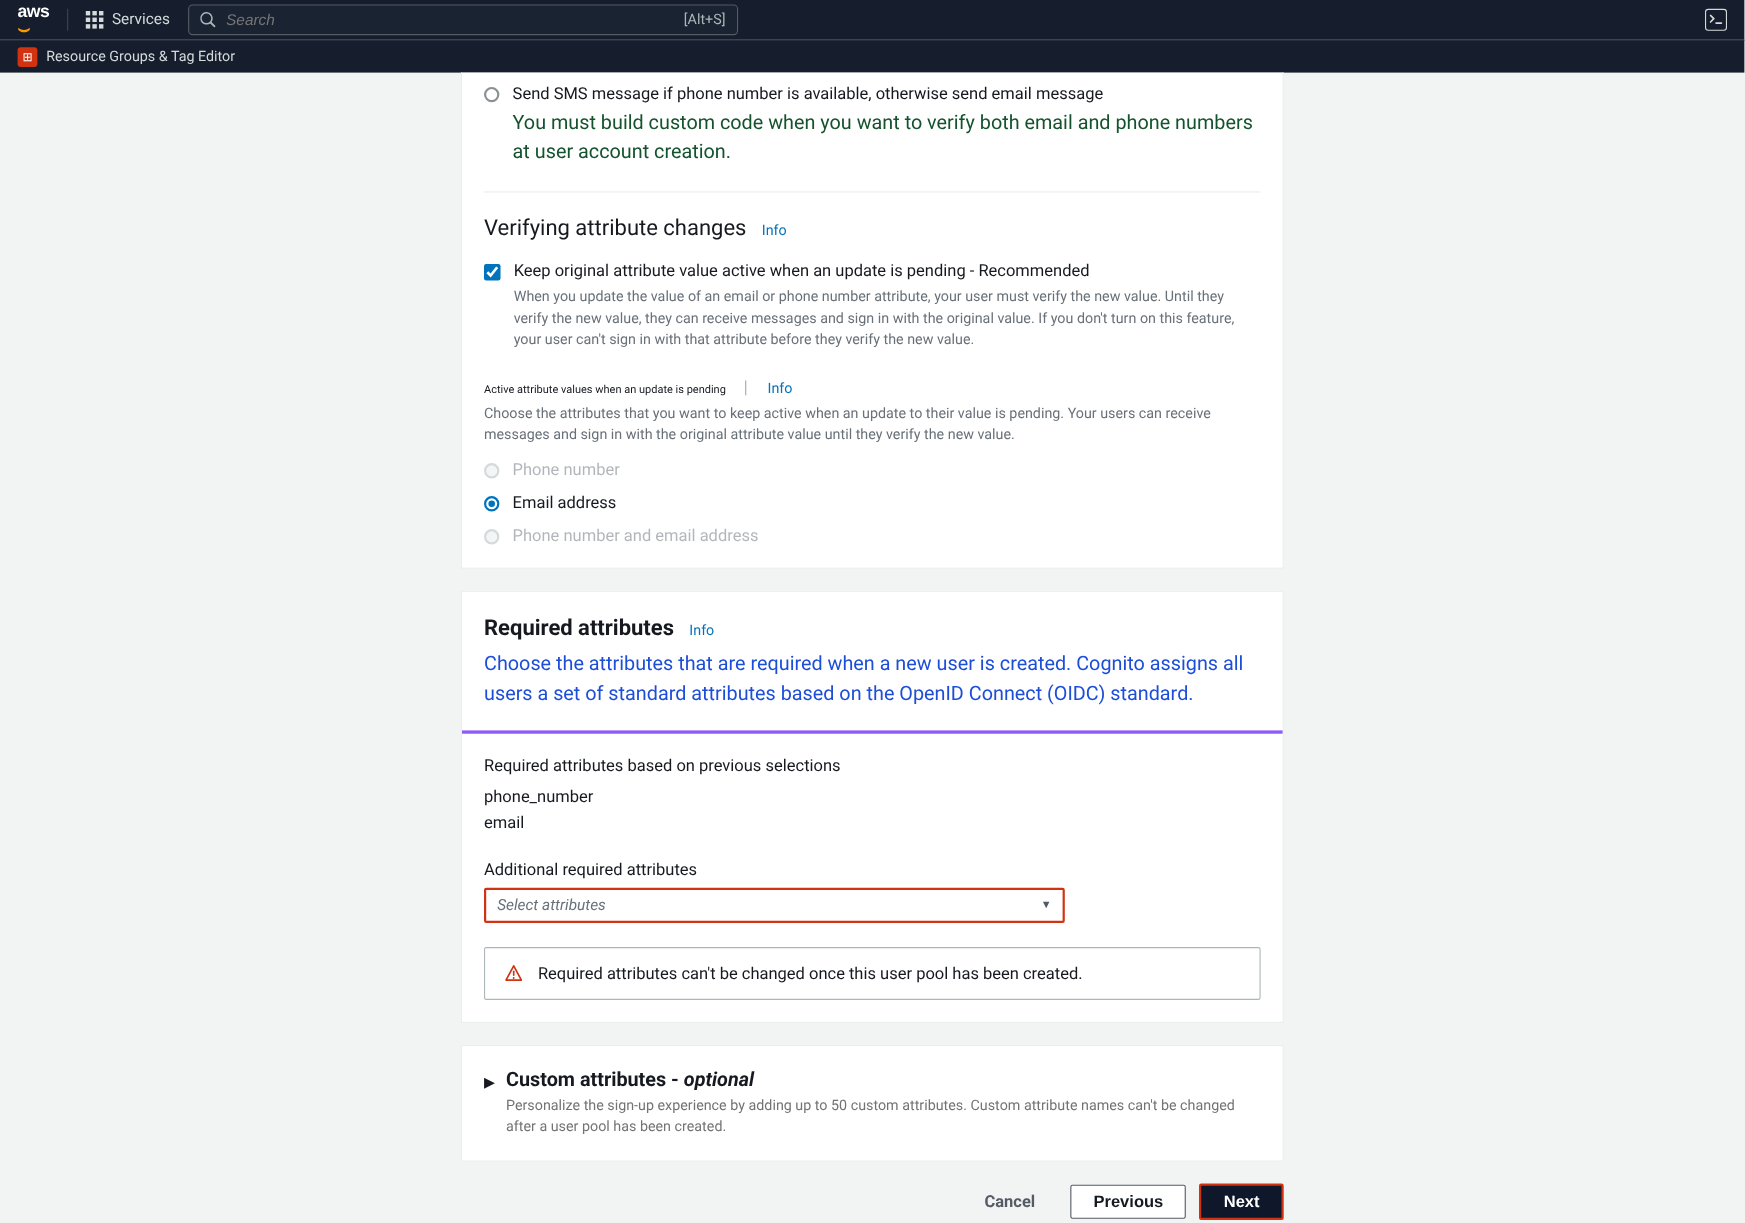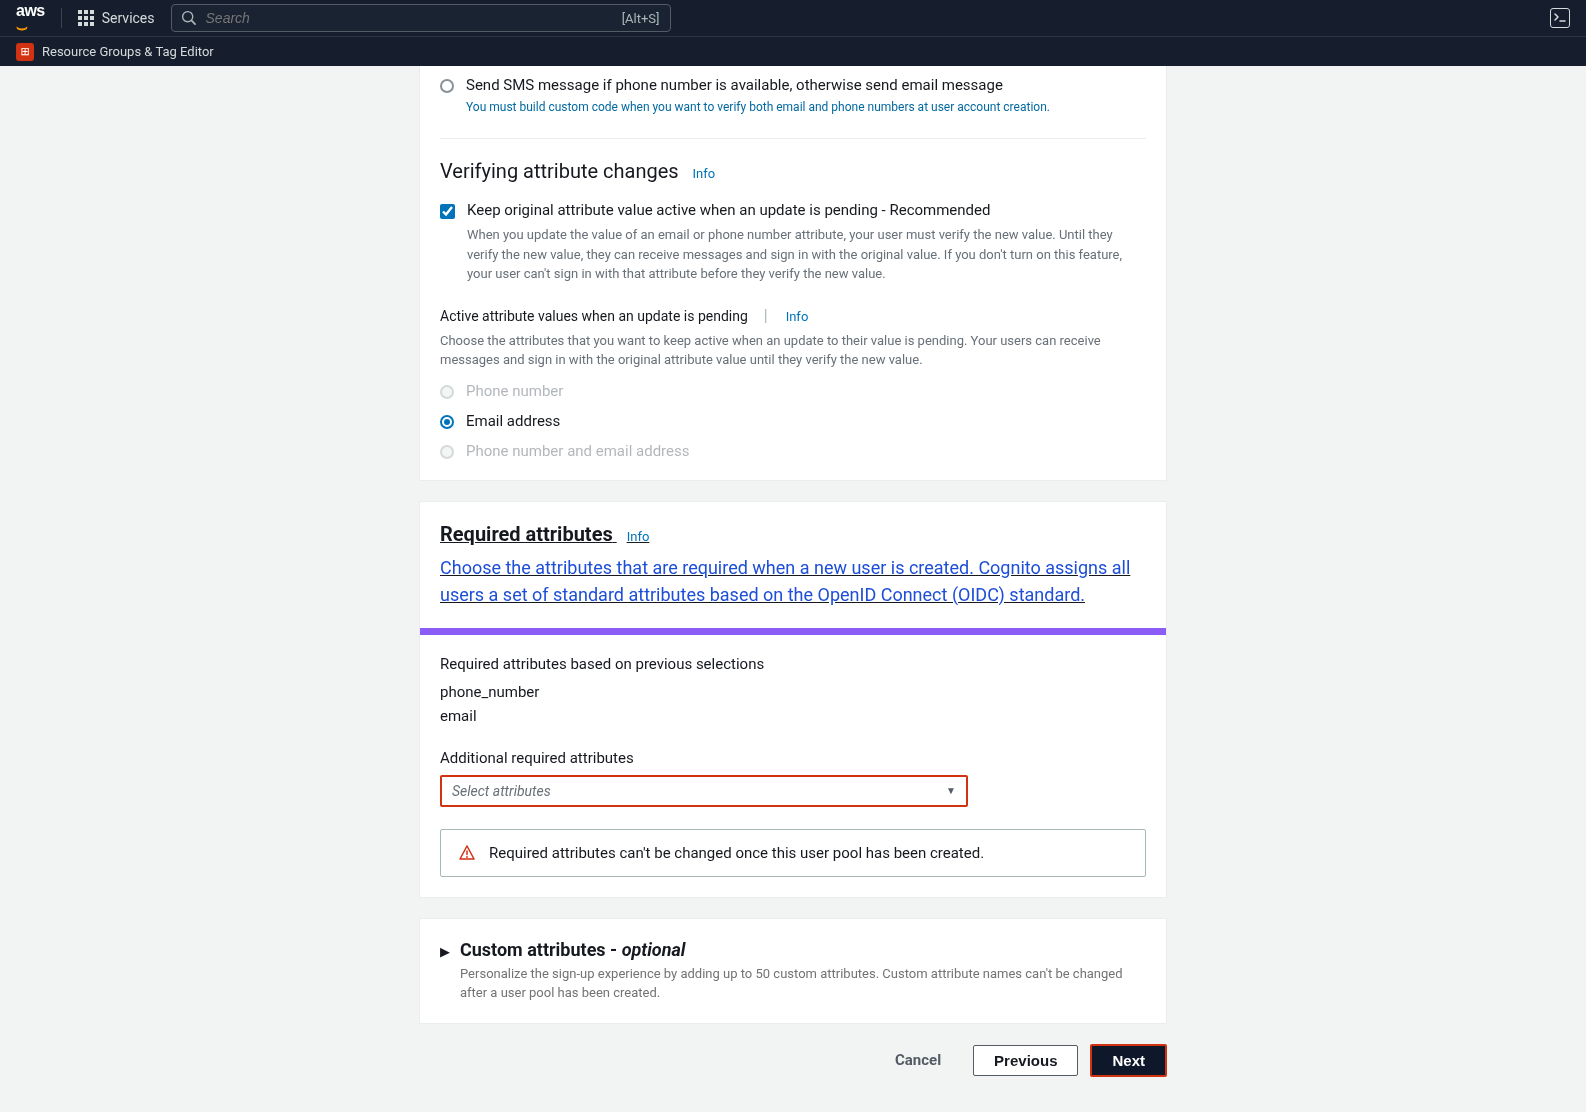--- a/index.html
+++ b/index.html
@@ -27,48 +27,48 @@
     
     
     .content { max-width: 748px; margin: 0 auto; padding: 0 0 30px; }
     
     .panel { background: #fff; border: 1px solid #eaeded; margin-bottom: 20px; }
     .panel-section { padding: 20px; }
     .panel-divider { border: none; border-top: 1px solid #eaeded; margin: 0; }
     
     .radio-row { display: flex; align-items: flex-start; gap: 12px; margin-bottom: 4px; }
     .radio-label { font-size: 15px; color: #16191f; }
-    .helper-text { font-size: 12px; color: #0369a1; margin-top: 4px; margin-left: 26px; line-height: 1.5; }
+    .helper-text { font-size: 18px; color: #14532d; margin-top: 4px; margin-left: 26px; line-height: 1.5; }
     .helper-text-inline { font-size: 13px; color: #737373; margin-top: 4px; line-height: 1.5; }
     
     .section-title { font-size: 20px; font-weight: 400; color: #16191f; display: inline; }
     .section-title-bold { font-size: 20px; font-weight: 700; color: #16191f; display: inline; }
     .info-link { color: #0073bb; font-size: 13px; font-weight: 400; margin-left: 10px; cursor: pointer; }
     
     .checkbox-row { display: flex; align-items: center; gap: 12px; margin-top: 18px; }
     .checkbox-input { margin-top: 3px; width: 15px; height: 15px; accent-color: #0073bb; cursor: pointer; }
     .checkbox-label { font-size: 15px; color: #16191f; }
     .checkbox-helper { font-size: 13px; color: #687078; margin-top: 6px; margin-left: 27px; line-height: 1.5; }
     
     .sub-section { margin-top: 22px; }
-    .sub-title { font-size: 14px; color: #16191f; display: inline-block; }
+    .sub-title { font-size: 10px; color: #16191f; display: inline-block; }
     .sub-info { color: #0073bb; font-size: 13px; margin-left: 12px; cursor: pointer; }
     .sub-divider { color: #aab7b8; margin: 0 2px 0 12px; }
     .sub-helper { font-size: 13px; color: #687078; margin-top: 6px; line-height: 1.5; }
     
     .radio-list { margin-top: 12px; }
     .radio-list .radio-row { margin-bottom: 12px; }
     .radio-list .radio-row:last-child { margin-bottom: 0; }
     .disabled-radio { opacity: 0.5; }
     .radio-custom { width: 14px; height: 14px; border-radius: 50%; border: 2px solid #879196; margin-top: 3px; flex-shrink: 0; }
     .radio-custom.selected { border-color: #0073bb; position: relative; }
     .radio-custom.selected::after { content: ''; position: absolute; width: 6px; height: 6px; background: #0073bb; border-radius: 50%; top: 50%; left: 50%; transform: translate(-50%, -50%); }
     .radio-custom.disabled { border-color: #aab7b8; background: #eaeded; }
     
-    .panel-header { padding: 20px; border-bottom: 7px solid #8b5cf6; text-decoration: underline; }
+    .panel-header { padding: 20px; border-bottom: 3px solid #8b5cf6; }
     .panel-desc { font-size: 18px; color: #1d4ed8; margin-top: 8px; line-height: 1.5; }
     
     .field-label { font-size: 15px; color: #16191f; margin-bottom: 10px; }
     .attr-value { font-size: 15px; color: #16191f; margin-bottom: 6px; }
     .attr-value:last-child { margin-bottom: 0; }
     
     .field-group { margin-top: 24px; }
     .select-box { border: 2px solid #d13212; border-radius: 2px; height: 32px; display: flex; align-items: center; padding: 0 10px; width: 528px; cursor: pointer; margin-top: 8px; position: relative; }
     .select-placeholder { font-style: italic; color: #687078; font-size: 14px; flex: 1; }
     .select-caret { color: #545b64; font-size: 10px; }

